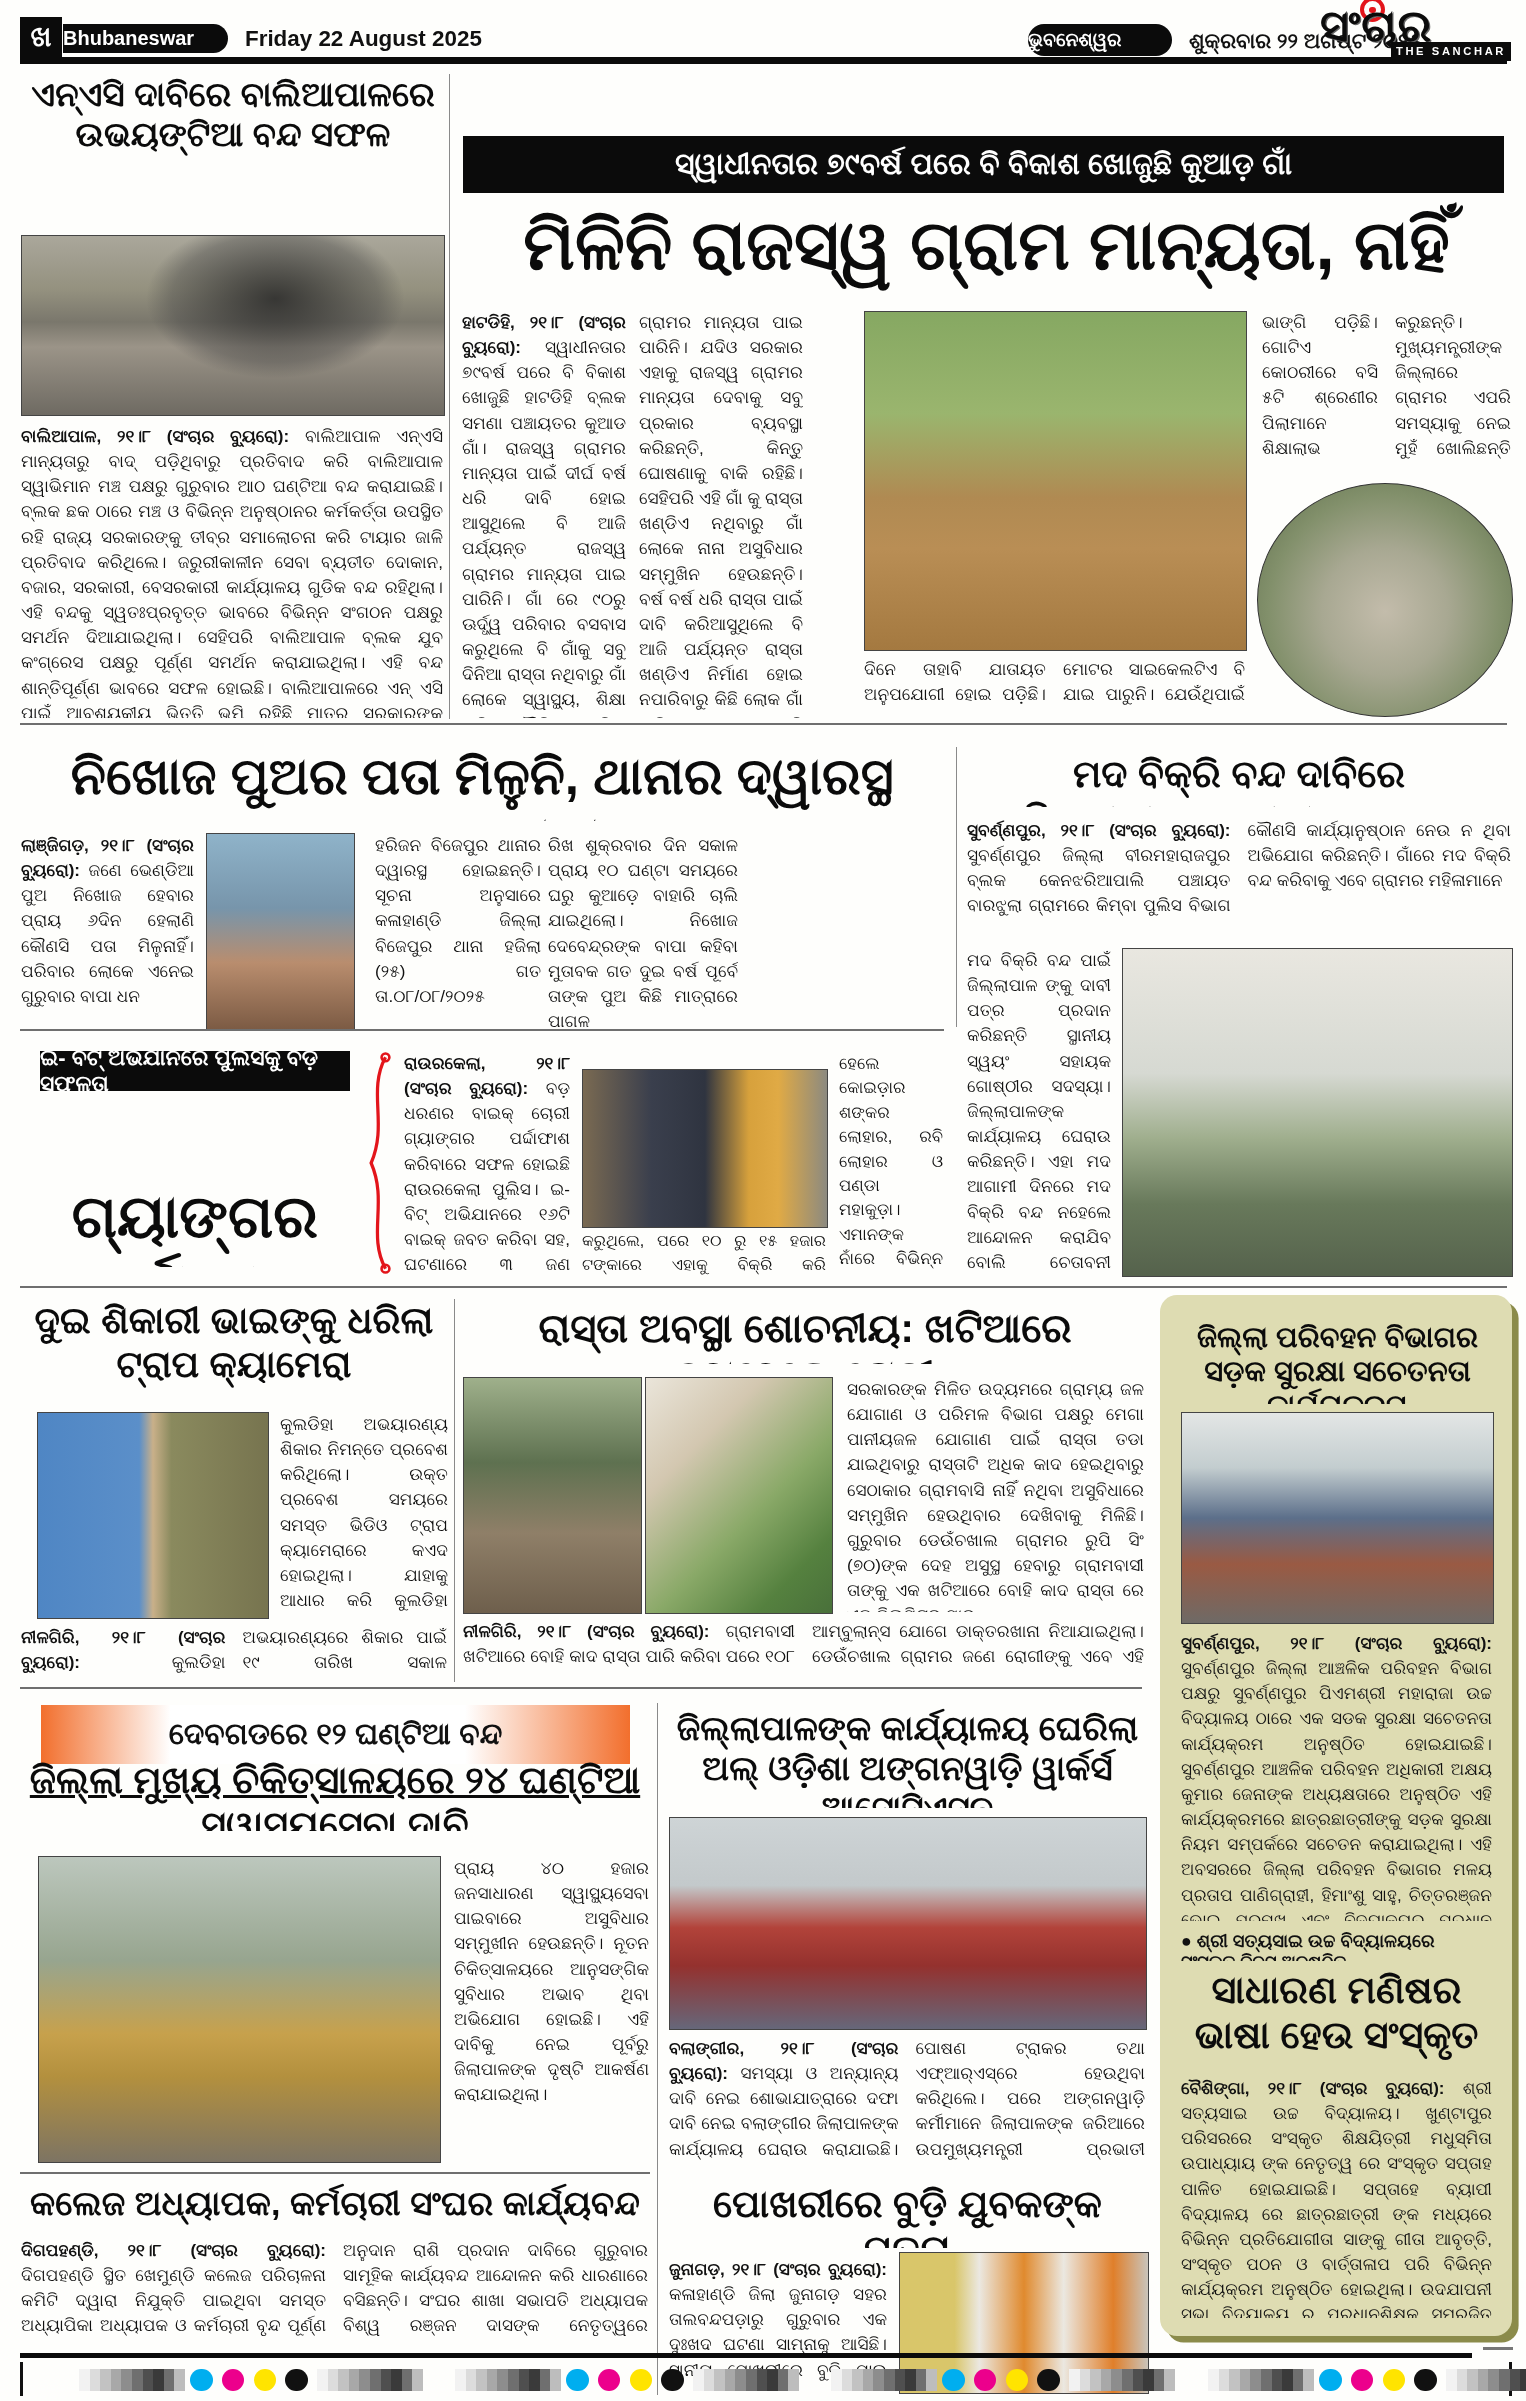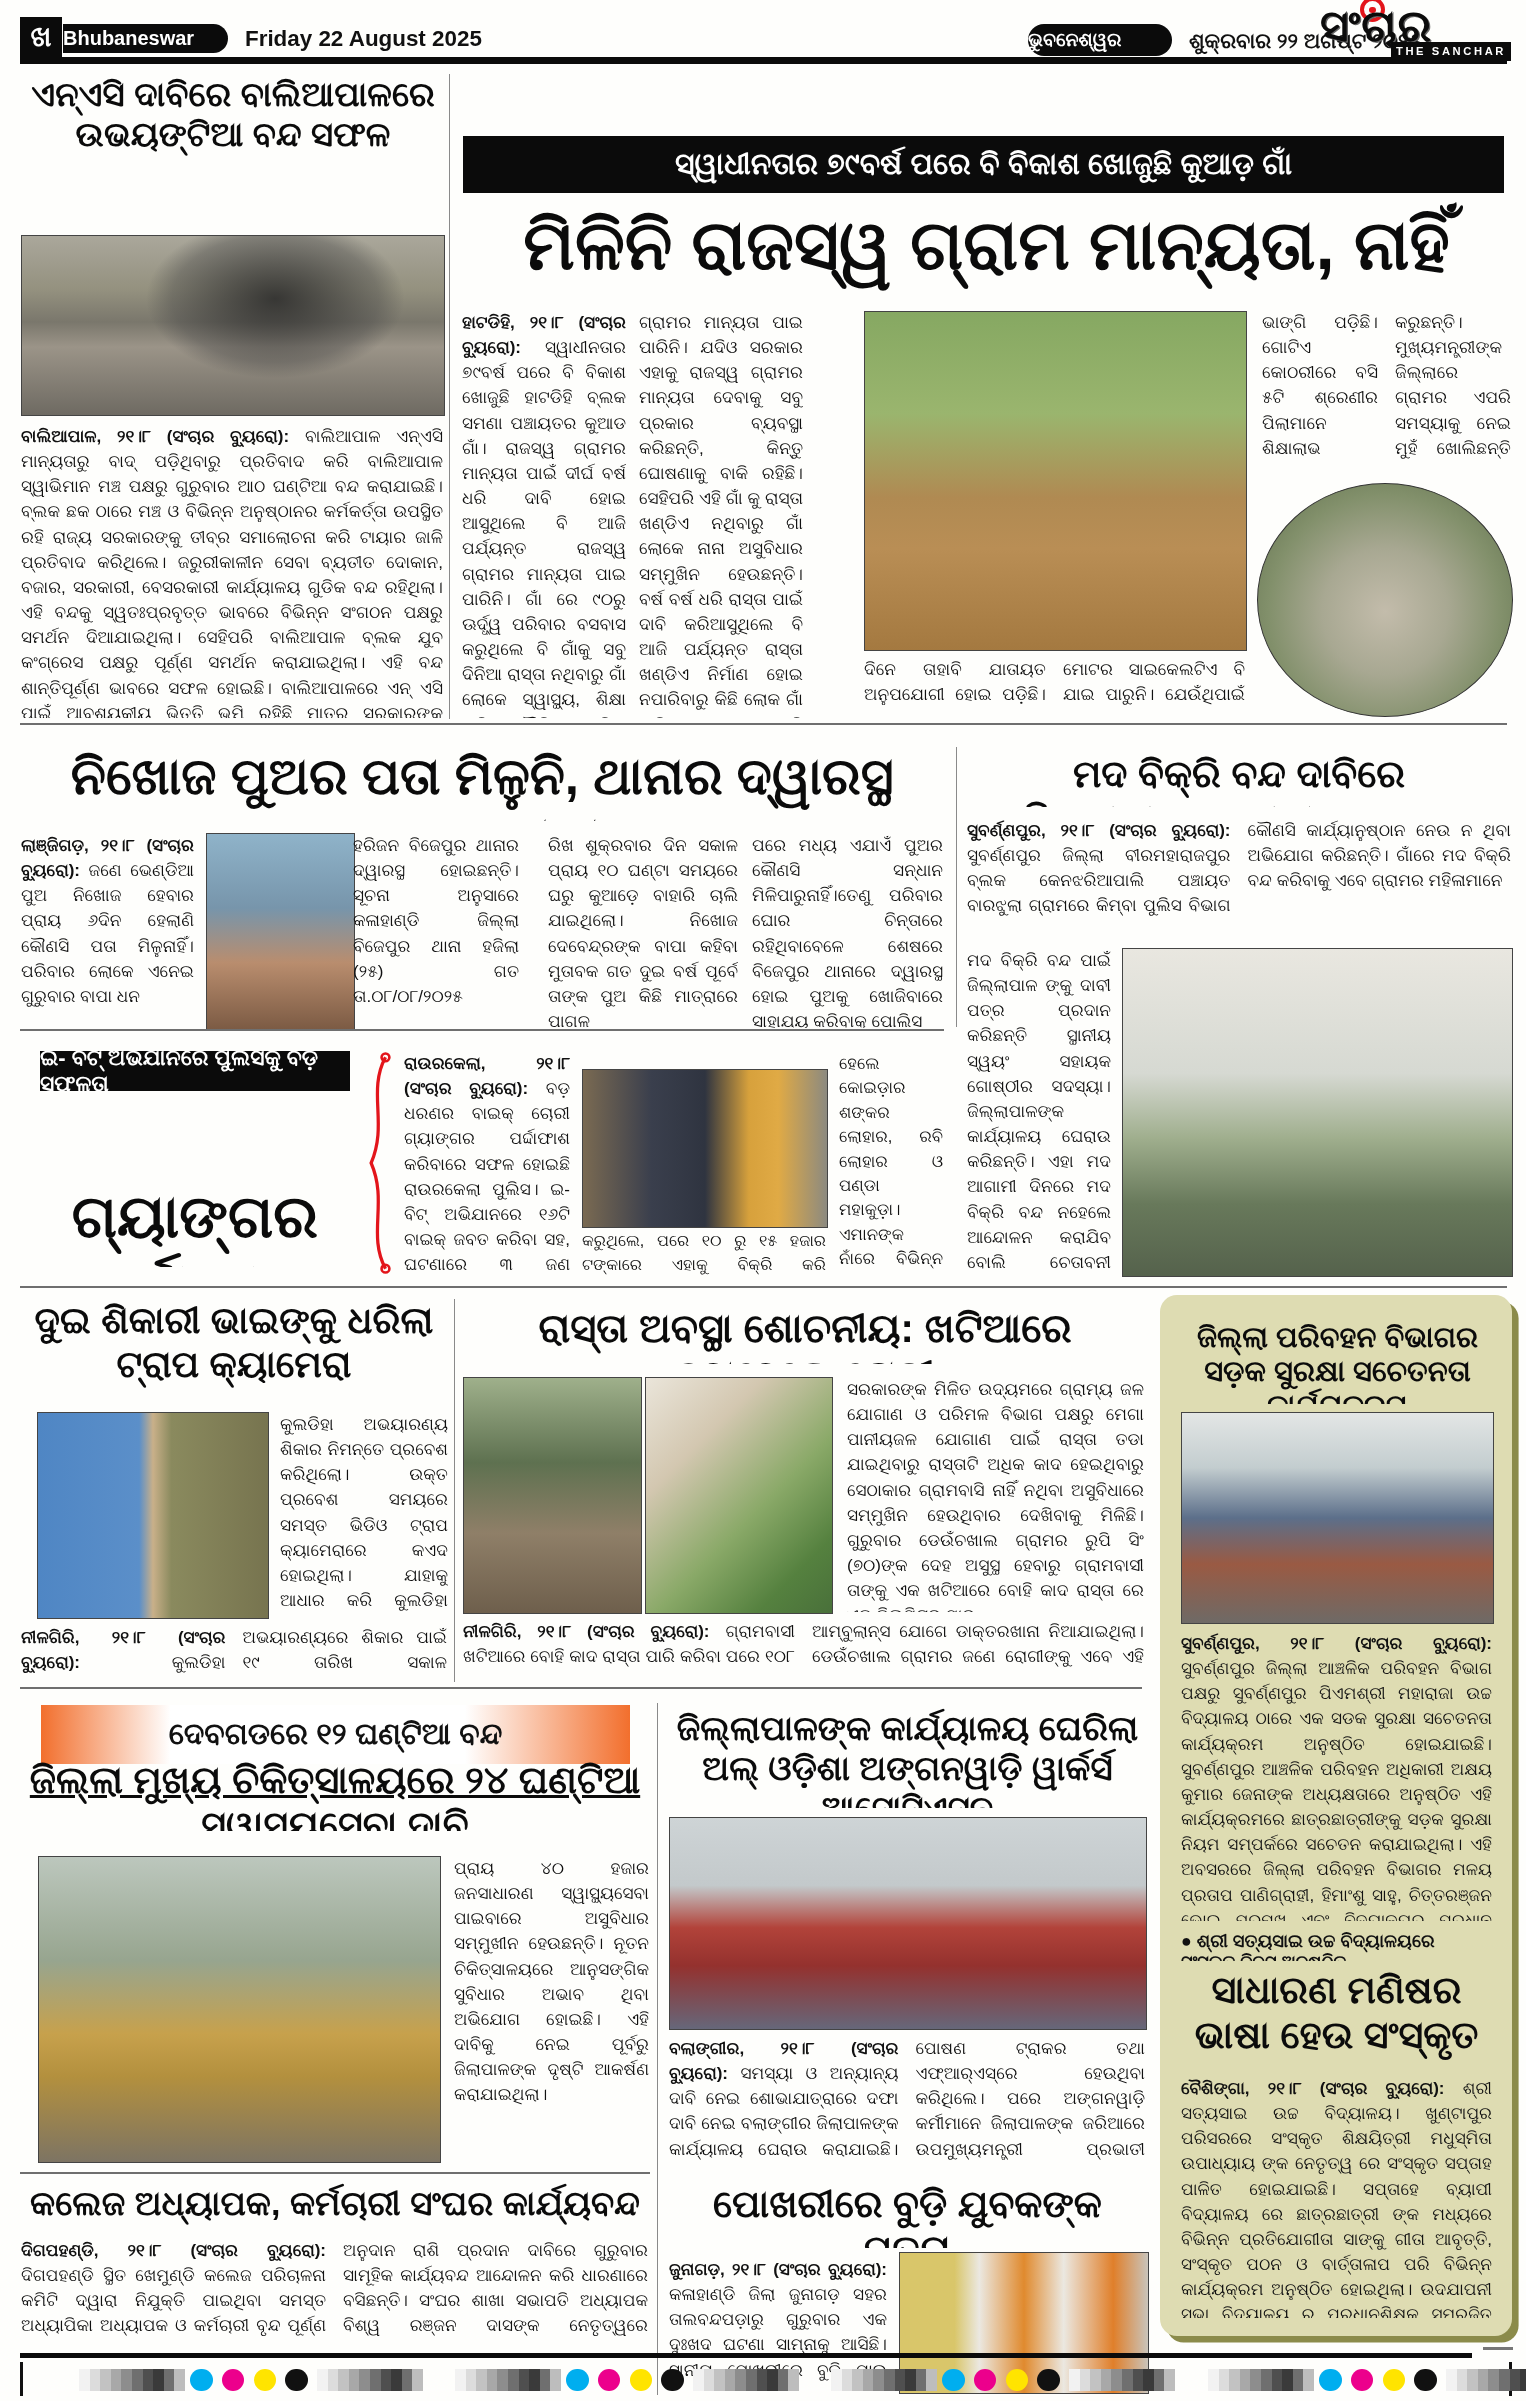--- a/index.html
+++ b/index.html
@@ -90,23 +90,22 @@
 
   <div class="abs hline" style="left:20px;top:723px;width:1487px;"></div>
 
   <div class="abs hl" style="left:20px;top:747px;width:924px;height:74px;font-size:51px;">ନିଖୋଜ ପୁଅର ପତା ମିଳୁନି, ଥାନାର ଦ୍ୱାରସ୍ଥ ହେଲେ ବାପା</div>
   <div class="abs body-txt" style="left:21px;top:833px;width:173px;height:195px;">
     <span class="dl">ଲାଞ୍ଜିଗଡ଼, ୨୧।୮ (ସଂଚାର ବ୍ୟୁରୋ):</span>
     <span>ଜଣେ ଭେଣ୍ଡିଆ ପୁଅ ନିଖୋଜ ହେବାର ପ୍ରାୟ ୬ଦିନ ହେଲାଣି କୌଣସି ପତା ମିଳୁନାହିଁ। ପରିବାର ଲୋକେ ଏନେଇ ଗୁରୁବାର ବାପା ଧନ</span>
   </div>
   <div class="abs photo" style="left:206px;top:833px;width:147px;height:195px;background:
       linear-gradient(180deg,#8fb3c9 0%,#7795ab 38%,#b98d6e 66%,#7c5b44 100%);"></div>
-  <div class="abs body-txt" style="left:353px;top:833px;width:166px;height:195px;">ହରିଜନ ବିଜେପୁର ଥାନାର ଦ୍ୱାରସ୍ଥ ହୋଇଛନ୍ତି। ସୂଚନା ଅନୁସାରେ କଳାହାଣ୍ଡି ଜିଲ୍ଲା ବିଜେପୁର ଥାନା ହଜିଲା (୨୫) ଗତ ତା.୦୮/୦୮/୨୦୨୫</div>
+  <div class="abs body-txt" style="left:375px;top:833px;width:166px;height:195px;">ହରିଜନ ବିଜେପୁର ଥାନାର ଦ୍ୱାରସ୍ଥ ହୋଇଛନ୍ତି। ସୂଚନା ଅନୁସାରେ କଳାହାଣ୍ଡି ଜିଲ୍ଲା ବିଜେପୁର ଥାନା ହଜିଲା (୨୫) ଗତ ତା.୦୮/୦୮/୨୦୨୫</div>
   <div class="abs body-txt" style="left:548px;top:833px;width:190px;height:195px;">ରିଖ ଶୁକ୍ରବାର ଦିନ ସକାଳ ପ୍ରାୟ ୧୦ ଘଣ୍ଟା ସମୟରେ ଘରୁ କୁଆଡ଼େ ବାହାରି ଚାଲି ଯାଇଥିଲୋ। ନିଖୋଜ ଦେବେନ୍ଦ୍ରଙ୍କ ବାପା କହିବା ମୁତାବକ ଗତ ଦୁଇ ବର୍ଷ ପୂର୍ବେ ତାଙ୍କ ପୁଅ କିଛି ମାତ୍ରାରେ ପାଗଳ</div>
-  <div class="abs body-txt" style="left:752px;top:833px;width:191px;height:195px;">ପରେ ମଧ୍ୟ ଏଯାଏଁ ପୁଅର କୌଣସି ସନ୍ଧାନ ମିଳିପାରୁନାହିଁ।ତେଣୁ ପରିବାର ଘୋର ଚିନ୍ତାରେ ରହିଥିବାବେଳେ ଶେଷରେ ବିଜେପୁର ଥାନାରେ ଦ୍ୱାରସ୍ଥ ହୋଇ ପୁଅକୁ ଖୋଜିବାରେ ସାହାଯ୍ୟ କରିବାକୁ ପୋଲିସ</div>
 
   <div class="abs vline" style="left:956px;top:747px;height:280px;"></div>
 
   <div class="abs hl" style="left:967px;top:752px;width:544px;height:55px;font-size:38px;">ମଦ ବିକ୍ରି ବନ୍ଦ ଦାବିରେ ଜିଲ୍ଲାପାଳଙ୍କୁ ସ୍ମାରକପତ୍ର</div>
   <div class="abs body-txt cols2" style="left:967px;top:818px;width:544px;height:123px;">
     <span class="dl">ସୁବର୍ଣ୍ଣପୁର, ୨୧।୮ (ସଂଚାର ବ୍ୟୁରୋ):</span>
     <span>ସୁବର୍ଣ୍ଣପୁର ଜିଲ୍ଲା ବୀରମହାରାଜପୁର ବ୍ଲକ କେନଝରିଆପାଲି ପଞ୍ଚାୟତ ବାରଝୁଲା ଗ୍ରାମରେ କିମ୍ବା ପୁଲିସ ବିଭାଗ କୌଣସି କାର୍ଯ୍ୟାନୁଷ୍ଠାନ ନେଉ ନ ଥିବା ଅଭିଯୋଗ କରିଛନ୍ତି। ଗାଁରେ ମଦ ବିକ୍ରି ବନ୍ଦ କରିବାକୁ ଏବେ ଗ୍ରାମର ମହିଳାମାନେ</span>
   </div>
   <div class="abs body-txt" style="left:967px;top:948px;width:144px;height:327px;">ମଦ ବିକ୍ରି ବନ୍ଦ ପାଇଁ ଜିଲ୍ଲାପାଳ ଙ୍କୁ ଦାବୀ ପତ୍ର ପ୍ରଦାନ କରିଛନ୍ତି ସ୍ଥାନୀୟ ସ୍ୱୟଂ ସହାୟକ ଗୋଷ୍ଠୀର ସଦସ୍ୟା। ଜିଲ୍ଲାପାଳଙ୍କ କାର୍ଯ୍ୟାଳୟ ଘେରାଉ କରିଛନ୍ତି। ଏହା ମଦ ଆଗାମୀ ଦିନରେ ମଦ ବିକ୍ରି ବନ୍ଦ ନହେଲେ ଆନ୍ଦୋଳନ କରାଯିବ ବୋଲି ଚେତାବନୀ ଦେଇଛନ୍ତି। ପ୍ରକାଶ ଥାଉକି, ବ୍ଲକ ଅଞ୍ଚଳରେ ଅବାଧରେ ଦେଶୀ ବିଦେଶୀ ବିକ୍ରି ଚାଲିଛି। ମଦ ପିଇ ଗ୍ରାମ ପଥଭ୍ରଷ୍ଟ ହେଉଥିବା ବେଳେ ଗ୍ରାମ ଆବହମାନ କାଳରୁ ଚାଲି ଆସିଥିବା ସନ୍ଧ୍ୟା ମଧ୍ୟ ମଦ୍ୟପ ଦୁର୍ବୃତ୍ତ ମାନଙ୍କ ହୋଇଯାଇଥିବା ଅଭିଯୋଗ କରିଛନ୍ତି। ବାରମ୍ବାର ଅଭିଯୋଗ ସତ୍ତ୍ୱେ ମଧ୍ୟ</div>
   <div class="abs photo" style="left:1122px;top:948px;width:389px;height:327px;background:

